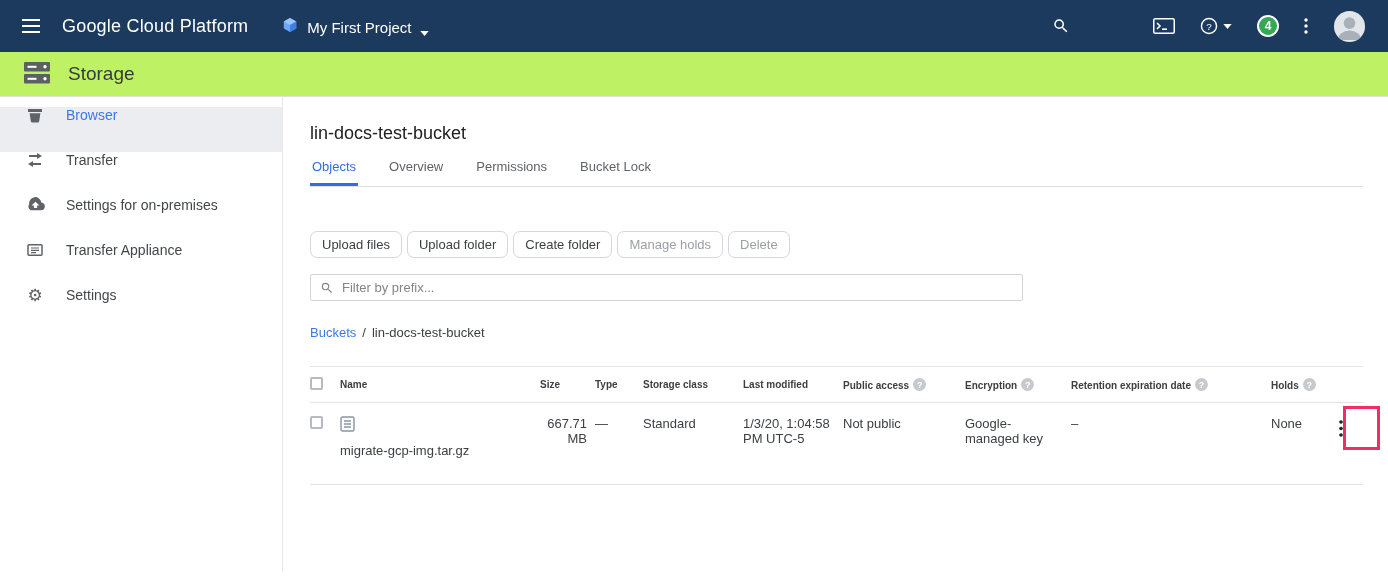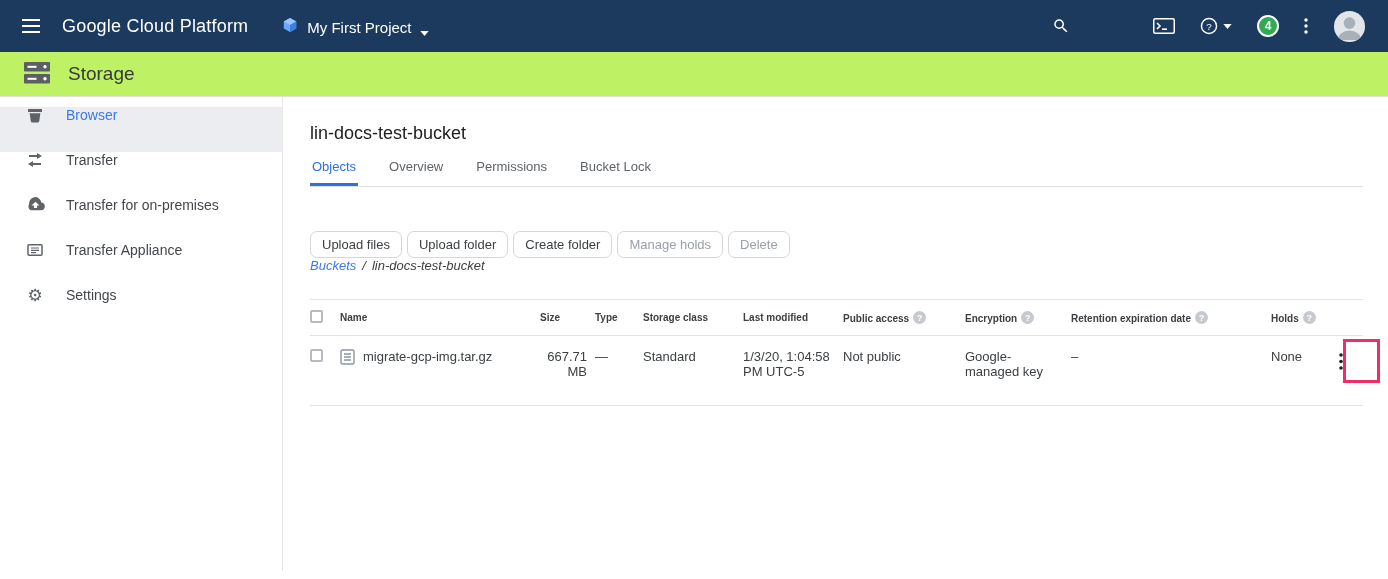--- a/index.html
+++ b/index.html
@@ -42,33 +42,33 @@
   .tab.active { color:#2f6fe0; border-bottom:3px solid #2f6fe0; padding-bottom:9px; }
 
   .actions { display:flex; gap:5px; margin-top:44px; }
   .action-btn { background:#fff; border:1px solid #d4d7db; border-radius:7px; font-size:13px; color:#3c4043; padding:5px 11px; cursor:pointer; white-space:nowrap; }
   .action-btn:disabled { color:#9aa0a6; cursor:default; }
 
   .filter { margin-top:16px; width:713px; height:27px; border:1px solid #d1d5d9; border-radius:2px; display:flex; align-items:center; padding:0 9px; gap:8px; }
   .filter input { border:none; outline:none; flex:1; font-size:13px; color:#3c4043; font-family:"Liberation Sans", sans-serif; background:transparent; }
   .filter input::placeholder { color:#80868b; }
 
-  .breadcrumb { margin-top:0; font-size:13px; display:flex; gap:6px; align-items:center;font-style:italic; }
+  .breadcrumb { margin-top:24px; font-size:13px; display:flex; gap:6px; align-items:center; }
   .crumb-link { color:#3b78e7; cursor:pointer; text-decoration:none; }
   .crumb-sep, .crumb-current { color:#3c4043; }
 
   
   table.objects { margin-top:26px; width:100%; border-collapse:collapse; table-layout:fixed; }
   table.objects thead tr { border-top:1px solid #e3e3e3; border-bottom:1px solid #e3e3e3; }
   table.objects th { text-align:left; font-size:10px; font-weight:700; color:#3c4043; padding:10px 8px 10px 0; white-space:nowrap; overflow:hidden; }
   table.objects td { font-size:13px; color:#3c4043; vertical-align:top; padding:13px 8px 26px 0; }
   table.objects tbody tr { border-bottom:1px solid #e3e3e3; }
   th.right, td.right { text-align:right; }
   .checkbox { display:inline-block; width:13px; height:13px; border:2px solid #b6bbc1; border-radius:2px; cursor:pointer; }
-  .name-cell { display:flex; align-items:flex-start; gap:8px; }
+  .name-cell { display:flex; align-items:flex-start; gap:8px;flex-direction:column; }
   .name-link { cursor:pointer; }
   .help { display:inline-flex; width:13px; height:13px; border-radius:50%; background:#c6cacf; color:#fff; font-size:9px; font-weight:700; align-items:center; justify-content:center; margin-left:4px; vertical-align:1px; cursor:pointer; }
   .help::after { content:"?"; }
   td.menu-cell { position:relative; text-align:center; padding-right:0; }
   .row-menu { background:none; border:none; cursor:pointer; padding:4px 8px; }
   .annotation { position:absolute; top:3px; right:-17px; width:37px; height:44px; border:3px solid #ed2e67; pointer-events:none; }
 </style>
 </head>
 <body>
 
@@ -175,21 +175,21 @@
           </svg>
       </span>
       <span>Transfer</span>
     </div>
     <div class="side-item">
       <span class="side-icon">
         <svg width="19" height="14" viewBox="0 0 24 16" fill="#5f6368" fill-rule="evenodd">
             <path d="M19.35 6.04A7.49 7.49 0 0 0 4.04 8.04 6 6 0 0 0 6 16h13a5 5 0 0 0 .35-9.96zM14 10v3h-4v-3H7l5-5 5 5h-3z"></path>
           </svg>
       </span>
-      <span>Transfer for on-premises</span>
+      <span>Settings for on-premises</span>
     </div>
     <div class="side-item">
       <span class="side-icon">
         <svg width="16" height="16" viewBox="0 0 16 16" fill="none" stroke="#5f6368">
             <rect x="1" y="2.8" width="14" height="10.4" rx="1" stroke-width="1.5"></rect>
             <path d="M4 6h8M4 8.3h8M4 10.6h5" stroke-width="1.2"></path>
           </svg>
       </span>
       <span>Transfer Appliance</span>
     </div>
@@ -210,20 +210,26 @@
     </div>
 
     <div class="actions">
       <button class="action-btn">Upload files</button>
       <button class="action-btn">Upload folder</button>
       <button class="action-btn">Create folder</button>
       <button class="action-btn" disabled="">Manage holds</button>
       <button class="action-btn" disabled="">Delete</button>
     </div>
 
+    <div class="filter">
+      <svg width="14" height="14" viewBox="0 0 24 24" fill="#80868b">
+          <path d="M15.5 14h-.79l-.28-.27A6.47 6.47 0 0 0 16 9.5 6.5 6.5 0 1 0 9.5 16c1.61 0 3.09-.59 4.23-1.57l.27.28v.79l5 4.99L20.49 19l-4.99-5zm-6 0C7 14 5 12 5 9.5S7 5 9.5 5 14 7 14 9.5 12 14 9.5 14z"></path>
+        </svg>
+      <input type="text" placeholder="Filter by prefix..." style="">
+    </div>
 
     <div class="breadcrumb">
       <a class="crumb-link">Buckets</a>
       <span class="crumb-sep">/</span>
       <span class="crumb-current">lin-docs-test-bucket</span>
     </div>
 
     <table class="objects">
       <colgroup>
         <col style="width:30px">

